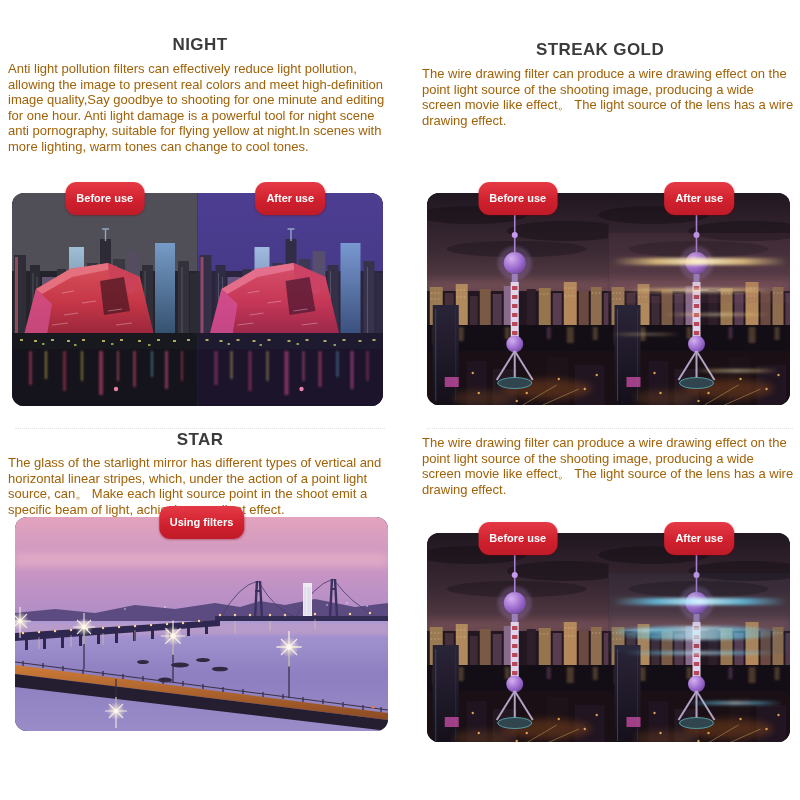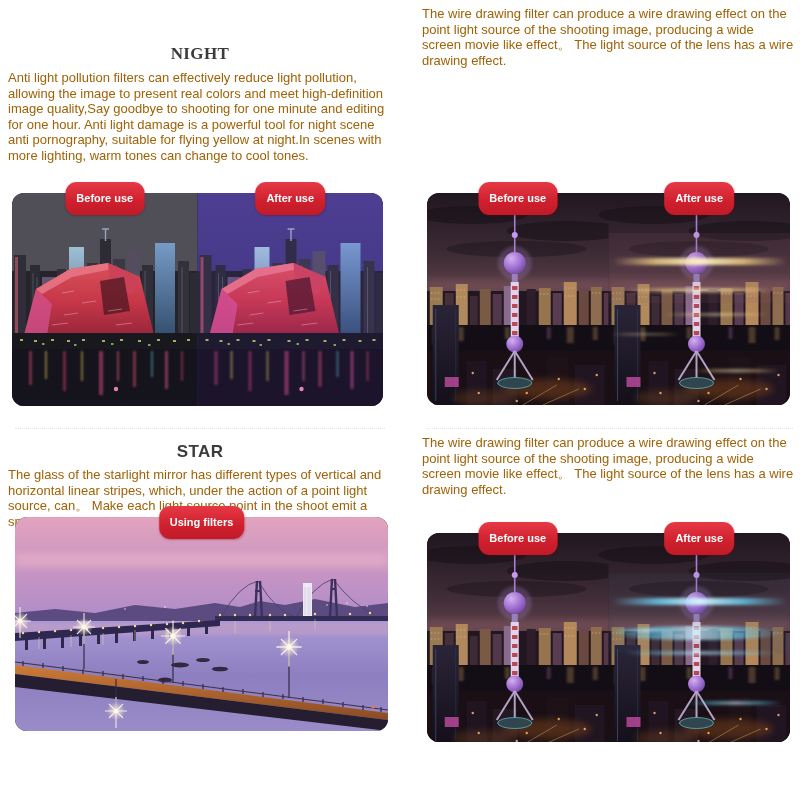--- a/index.html
+++ b/index.html
@@ -4,23 +4,23 @@
 <style>
   html,body{margin:0;padding:0;background:#ffffff;}
   #canvas{position:relative;width:800px;height:800px;background:#ffffff;overflow:hidden;
           font-family:"Liberation Sans",sans-serif;}
   section{position:absolute;width:400px;}
   #sec-night{left:0;top:0;height:430px;}
   #sec-gold{left:400px;top:0;height:430px;}
   #sec-star{left:0;top:430px;height:370px;}
   #sec-blue{left:400px;top:430px;height:370px;}
   h2{margin:0;text-align:center;font-size:17px;font-weight:700;color:#3b3b3b;letter-spacing:.4px;}
-  #sec-night h2{margin-top:44px;font-family:Liberation Serif, serif;}
+  #sec-night h2{margin-top:35px;}
   #sec-gold h2{margin-top:40px;}
-  #sec-star h2{margin-top:12px;}
+  #sec-star h2{}
   #sec-blue h2{margin-top:9px;}
   p{margin:0;font-size:13px;line-height:15.6px;color:#a16207;}
   #sec-night p{margin:6px 8px 0 8px;}
   #sec-gold p{margin:6px 6px 0 22px;}
   #sec-star p{margin:5px 8px 0 8px;}
   #sec-blue p{margin:5px 6px 0 22px;}
   .figure{position:absolute;}
   #sec-night .figure{left:12px;top:193px;width:371px;height:213px;}
   #sec-gold .figure{left:27px;top:193px;width:363px;height:212px;}
   #sec-star .figure{left:15px;top:87px;width:373px;height:214px;}
@@ -335,20 +335,21 @@
             <rect x="0" y="0" width="185.5" height="213" fill="url(#ng-skyA)"></rect>
             <use href="#night-scene"></use>
             <rect x="0" y="0" width="185.5" height="213" fill="#5a3fa8" opacity="0.15"></rect>
           </g>
         </svg>
       </div>
     </div>
   </section>
 
   <section id="sec-gold">
+    <h2>STREAK GOLD</h2>
     <p>The wire drawing filter can produce a wire drawing effect on the point light source of the shooting image, producing a wide screen movie like effect。 The light source of the lens has a wire drawing effect.</p>
     <div class="figure">
       <span class="badge badge-l">Before use</span>
       <span class="badge badge-r">After use</span>
       <div class="photo">
         <svg viewBox="0 0 363 212" preserveAspectRatio="none">
           <g transform="translate(-0.25,0)">
               <use href="#pearl-scene"></use>
             </g>
           <g transform="translate(181.5,0)">

